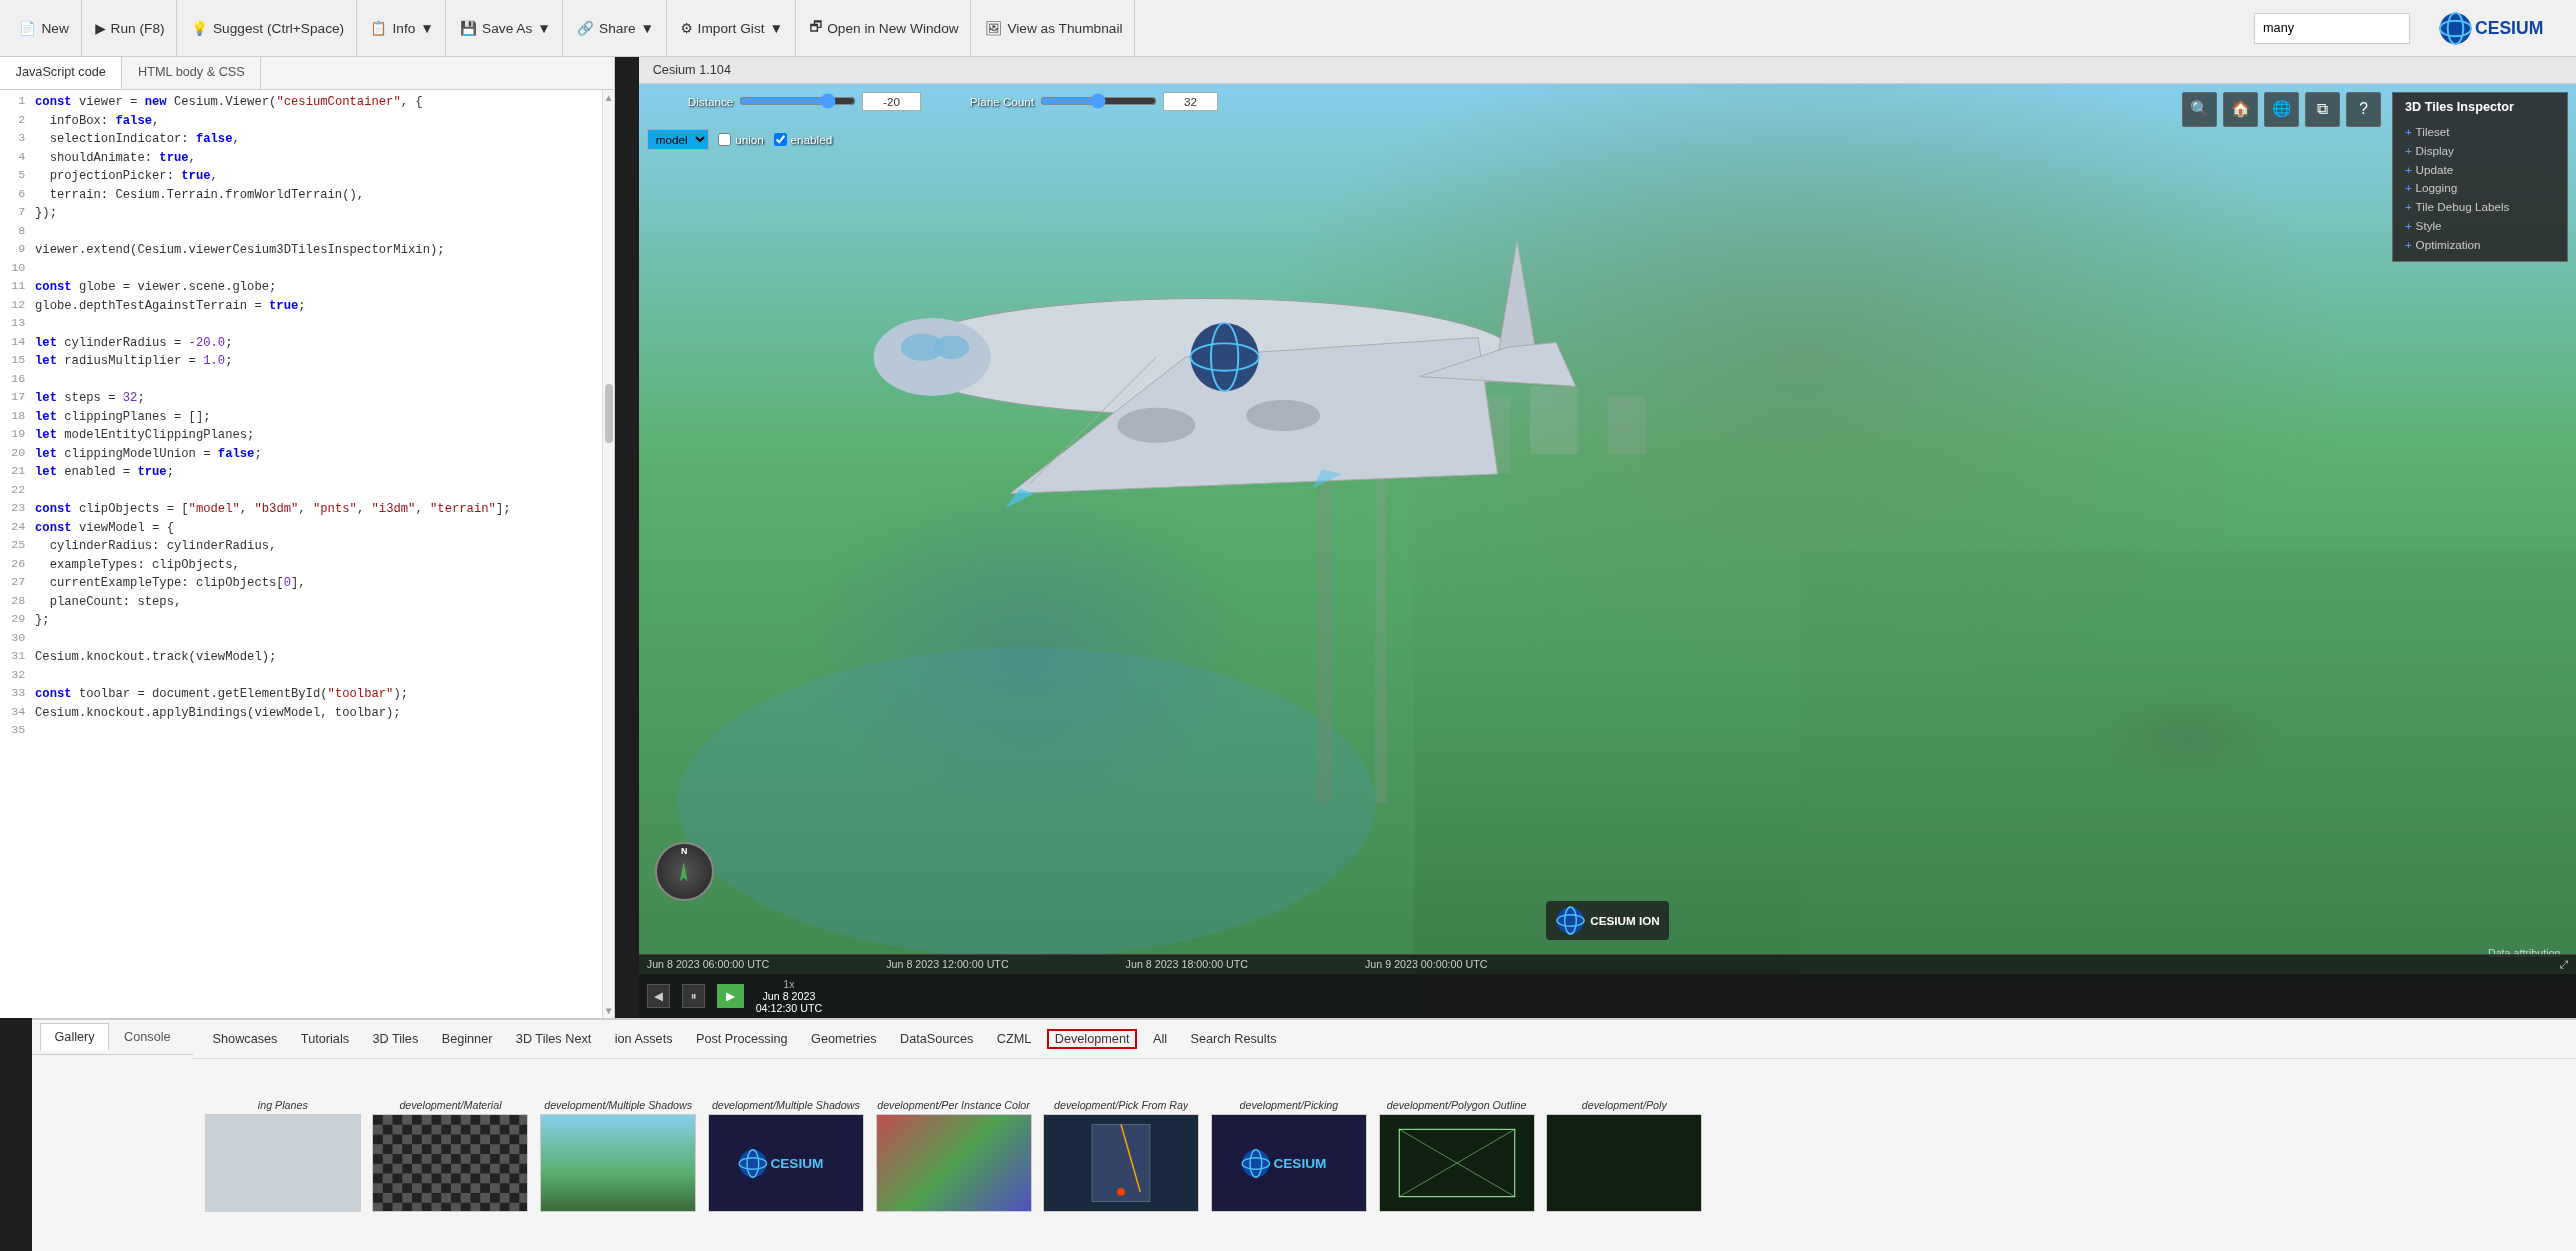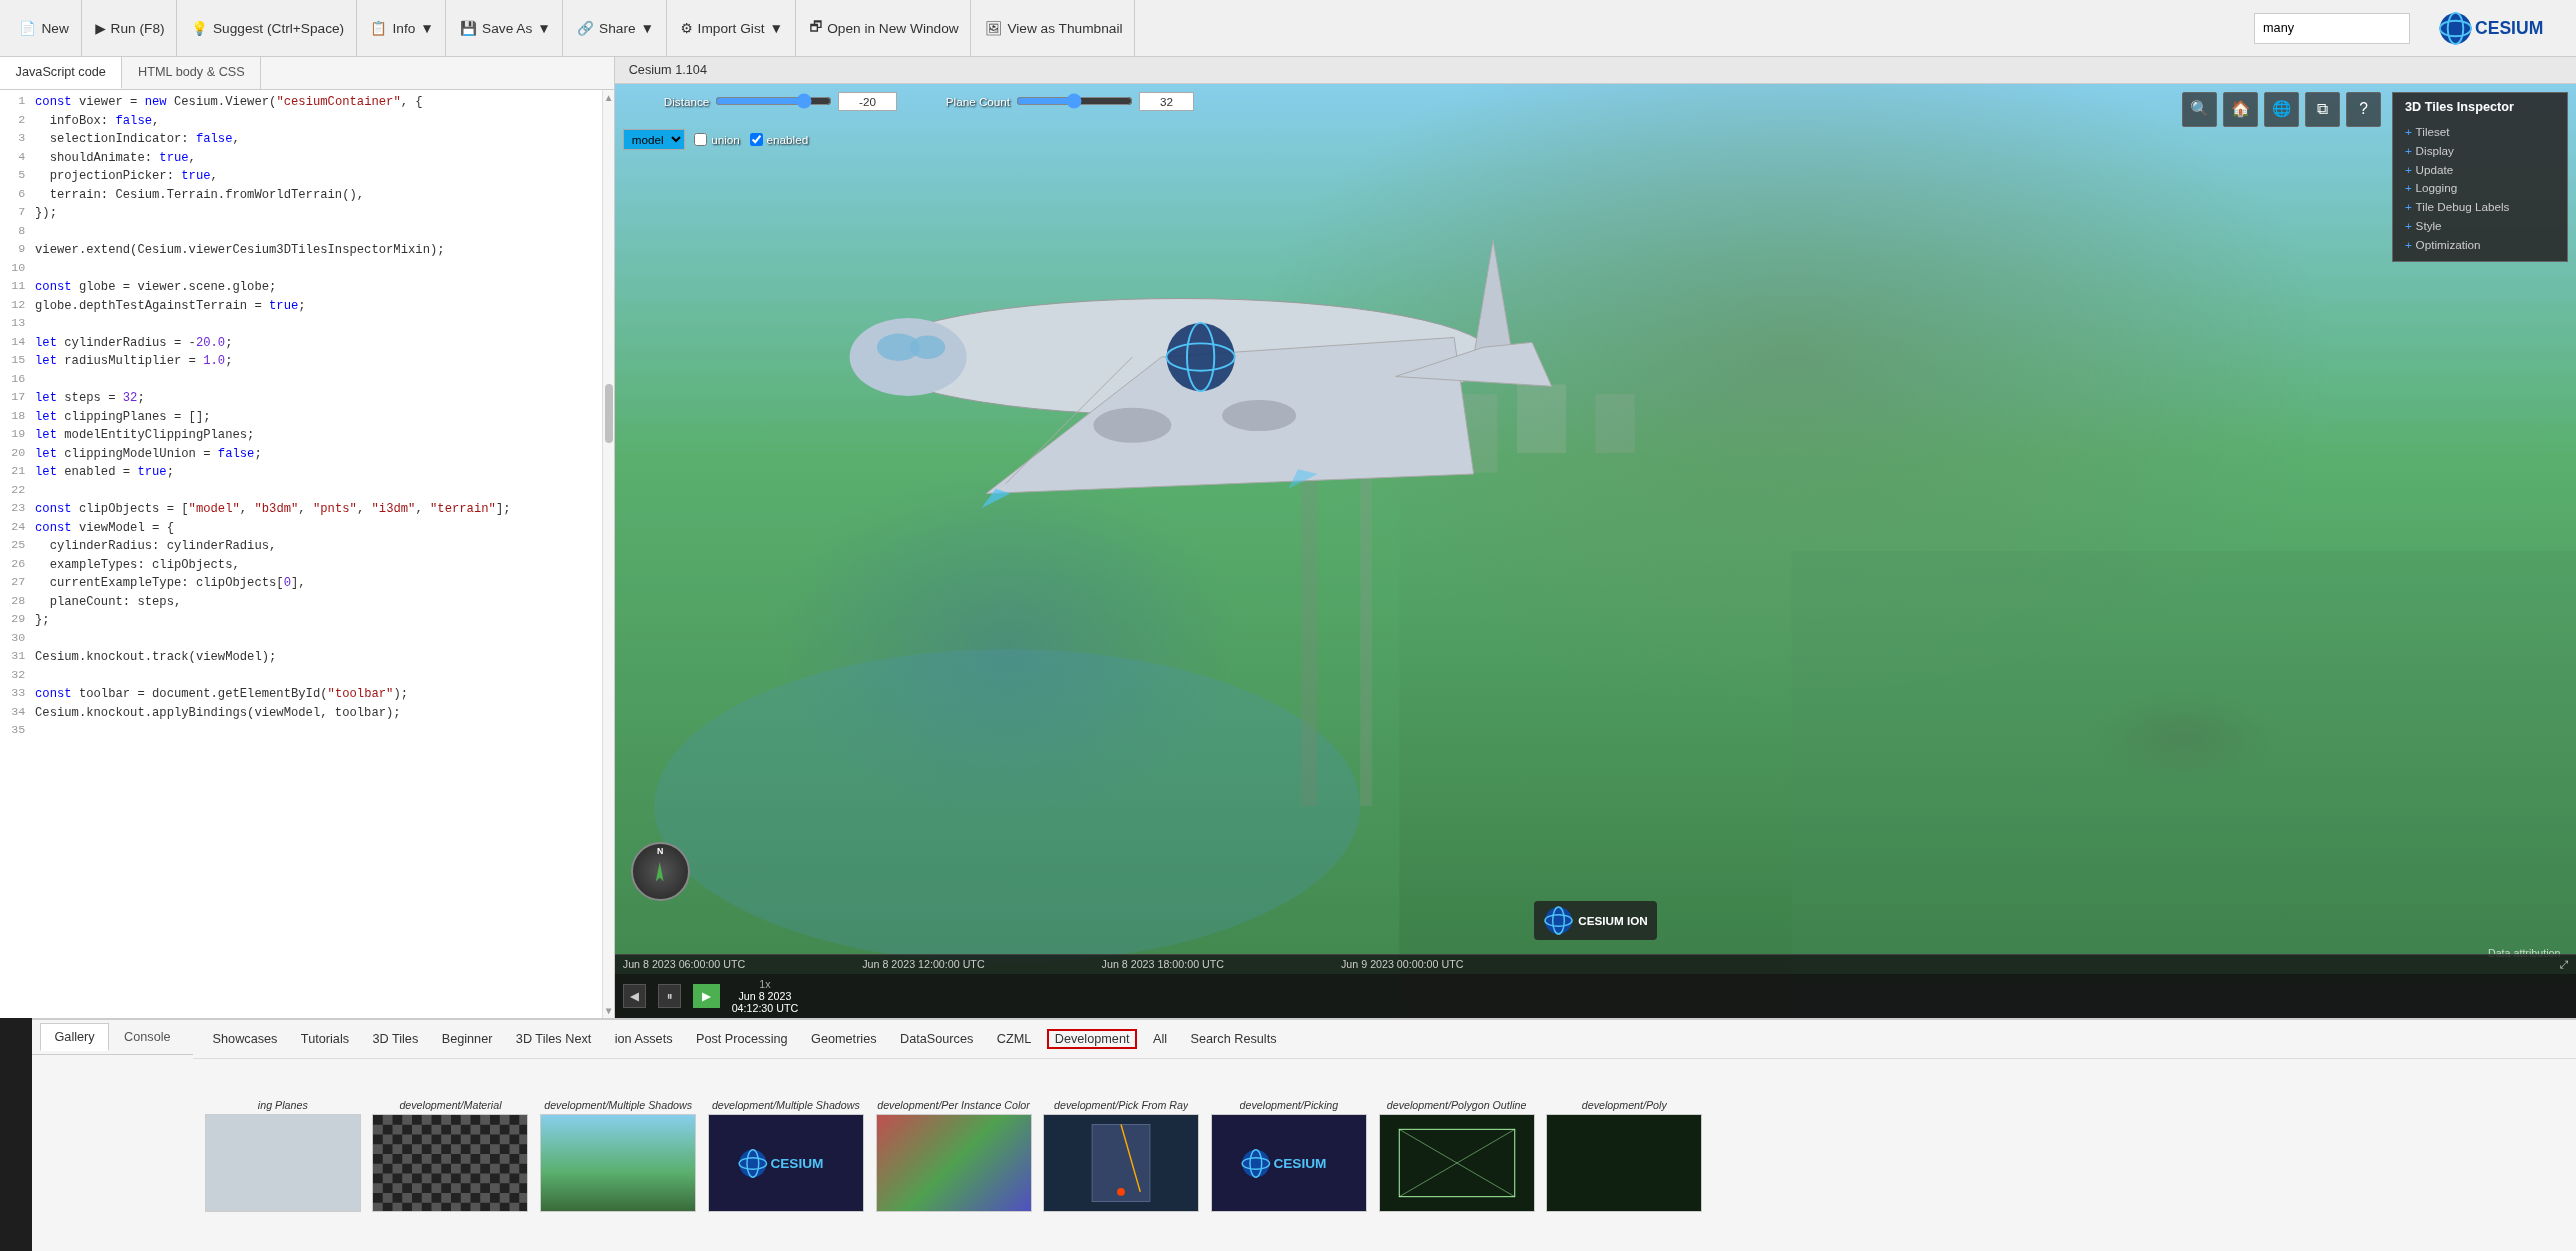--- a/index.html
+++ b/index.html
@@ -24,21 +24,21 @@
       display: flex; align-items: center; padding: 0 15.6px; margin-left: 7.8px;
     }
 
     
     #main-layout {
       display: flex; flex-direction: column; height: calc(1252px - 57px);
     }
 
     
     #content-row {
-      display: flex; flex: 1; min-height: 0;
+      display: flex; flex: 1; min-height: 0; gap: 24px;
     }
 
     
     #code-panel {
       width: 615px; display: flex; flex-direction: column; background: #fff; border-right: 1px solid #ccc;
       flex-shrink: 0;
     }
     #code-tabs {
       display: flex; background: #f5f5f5; border-bottom: 1px solid #ccc;
     }
@@ -55,21 +55,21 @@
     }
     .code-line {
       display: flex; min-height: 18.5px;
     }
     .line-num {
       width: 35px; text-align: right; padding-right: 9.8px; color: #999; font-size: 11.7px;
       user-select: none; flex-shrink: 0;
     }
     .line-content { flex: 1; padding-right: 7.8px; white-space: pre; }
     
-    .kw { color: #0000ff; }
+    .kw { color: #0000ff; font-weight: bold; }
     .str { color: #a31515; }
     .num { color: #6d28d9; }
 
     
     #viewer-panel {
       flex: 1; display: flex; flex-direction: column; background: #1a1a2e; position: relative;
     }
     #viewer-title-bar {
       background: #e8e8e8; padding: 5.9px 13.7px; font-size: 12.7px; border-bottom: 1px solid #ccc;
       font-weight: 500;

